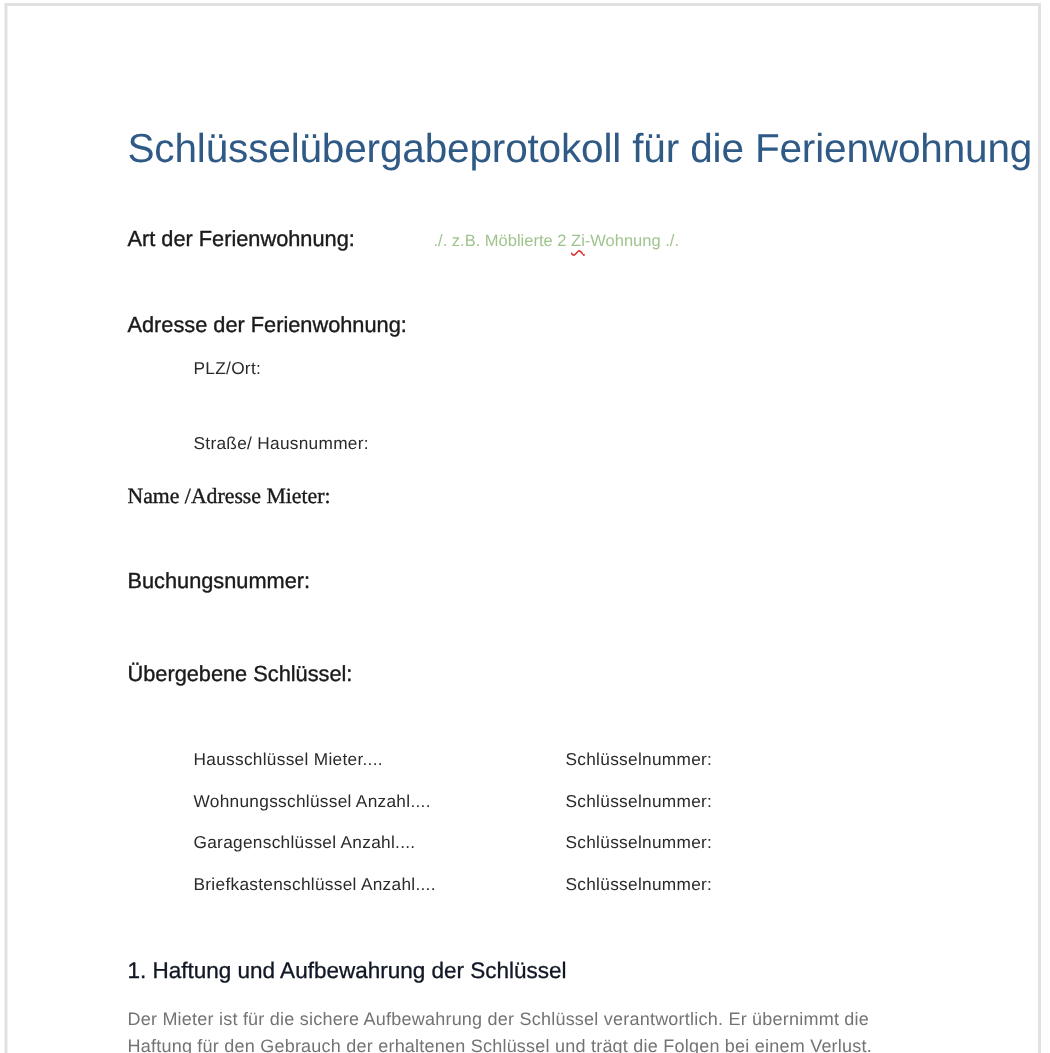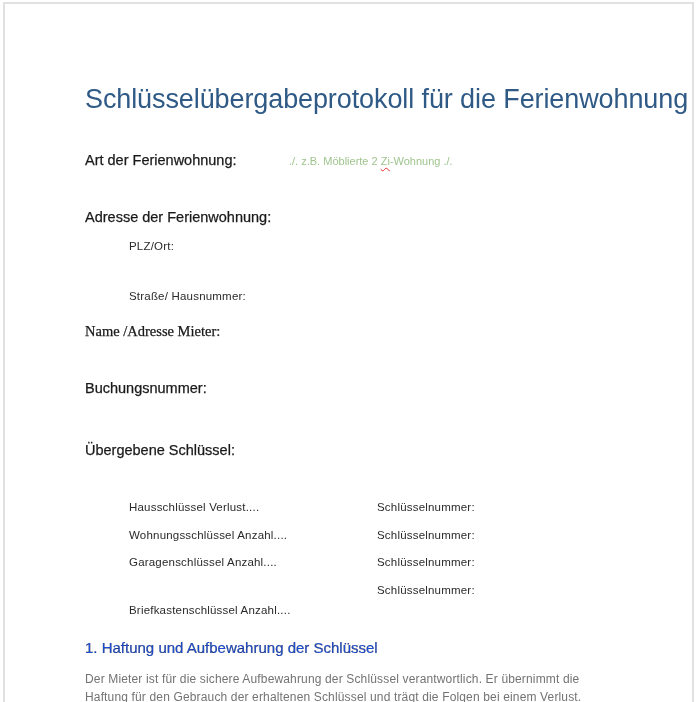--- a/index.html
+++ b/index.html
@@ -42,21 +42,21 @@
       text-underline-offset: 2px;
     }
     .small {
       font-size: 11.5px;
       color: #2a2a2a;
       letter-spacing: 0.2px;
       padding-left: 44px;
     }
     .section-h {
       font-size: 15px;
-      color: #1d4ed8;
+      color: #0f172a;
       -webkit-text-stroke: 0.2px #111;
     }
     .para {
       font-size: 12px;
       color: #737373;
       letter-spacing: 0.15px;
       line-height: 18px;
     }
   </style>
 </head>
@@ -75,28 +75,28 @@
 <div class="abs small" style="left:85px; top:240px;">PLZ/Ort:</div>
 <div class="abs small" style="left:85px; top:268px;margin-top:22px;">Straße/ Hausnummer:</div>
 
 <div class="abs h-label" style="left:85px; top:323px;font-family:Liberation Serif, serif;">Name /Adresse  Mieter:</div>
 
 <div class="abs h-label" style="left:85px; top:380px;">Buchungsnummer:</div>
 
 <div class="abs h-label" style="left:85px; top:442px;">Übergebene Schlüssel:</div>
 
 <div>
-  <div class="abs small" style="left:85px; top:501px;">Hausschlüssel Verlust....</div>
+  <div class="abs small" style="left:85px; top:501px;">Hausschlüssel Mieter....</div>
   <div class="abs small" style="left:333px; top:501px;">Schlüsselnummer:</div>
 
   <div class="abs small" style="left:85px; top:529px;">Wohnungsschlüssel  Anzahl....</div>
   <div class="abs small" style="left:333px; top:529px;">Schlüsselnummer:</div>
 
   <div class="abs small" style="left:85px; top:556px;">Garagenschlüssel Anzahl....</div>
   <div class="abs small" style="left:333px; top:556px;">Schlüsselnummer:</div>
 
-  <div class="abs small" style="left:85px; top:604px;text-align:right;">Briefkastenschlüssel Anzahl....</div>
+  <div class="abs small" style="left:85px; top:584px;text-align:right;">Briefkastenschlüssel Anzahl....</div>
   <div class="abs small" style="left:333px; top:584px;">Schlüsselnummer:</div>
 </div>
 
 <div class="abs section-h" style="left:85px; top:639px;">1. Haftung und Aufbewahrung der Schlüssel</div>
 <div class="abs para" style="left:85px; top:670px;">Der Mieter ist für die sichere Aufbewahrung der Schlüssel verantwortlich. Er übernimmt die</div>
 <div class="abs para" style="left:85px; top:688px;">Haftung für den Gebrauch der erhaltenen Schlüssel und trägt die Folgen bei einem Verlust.</div>
 
 </body></html>

